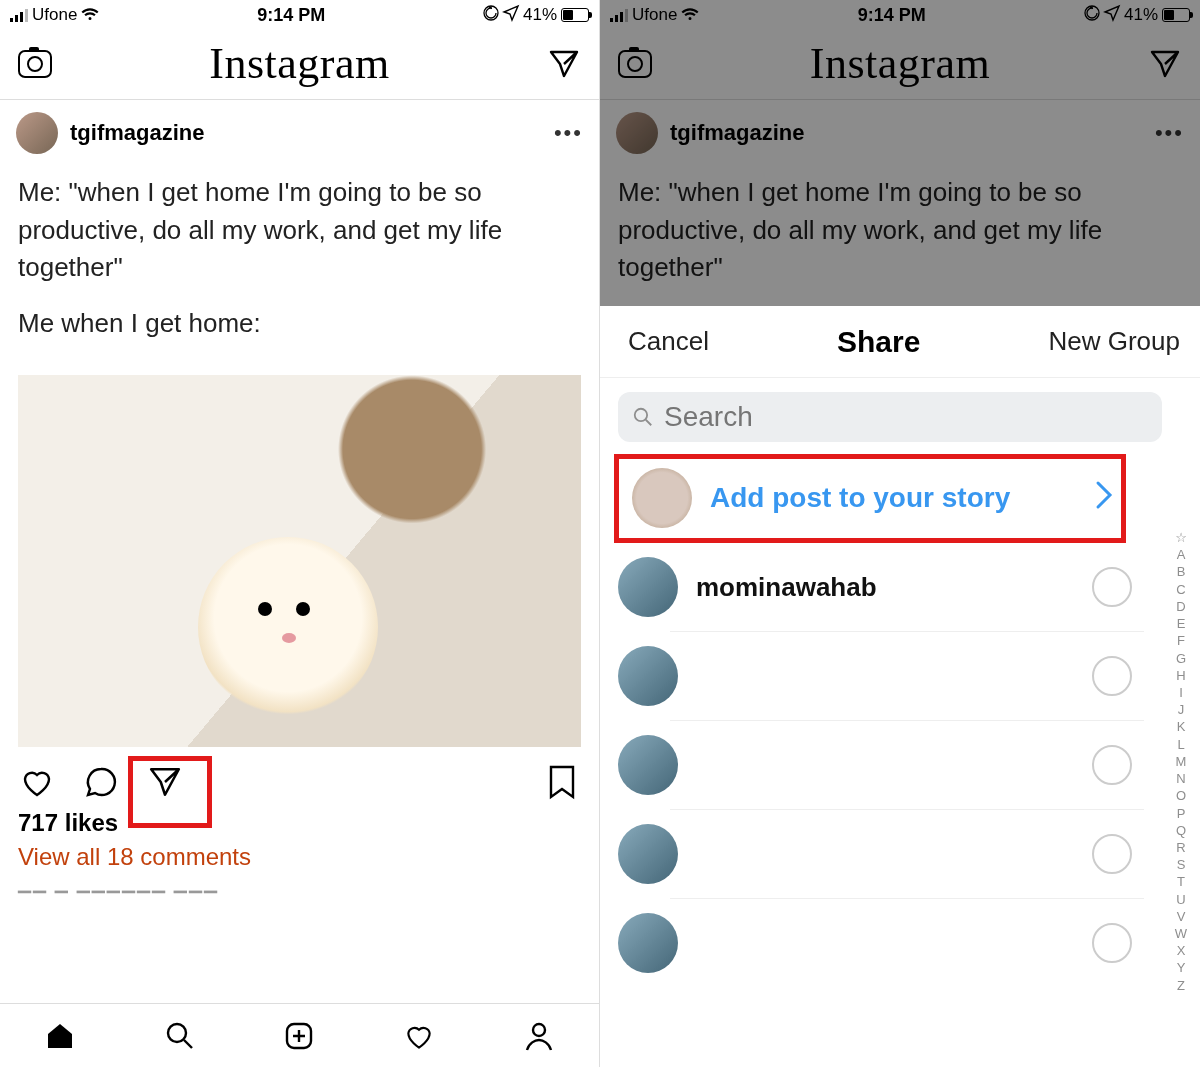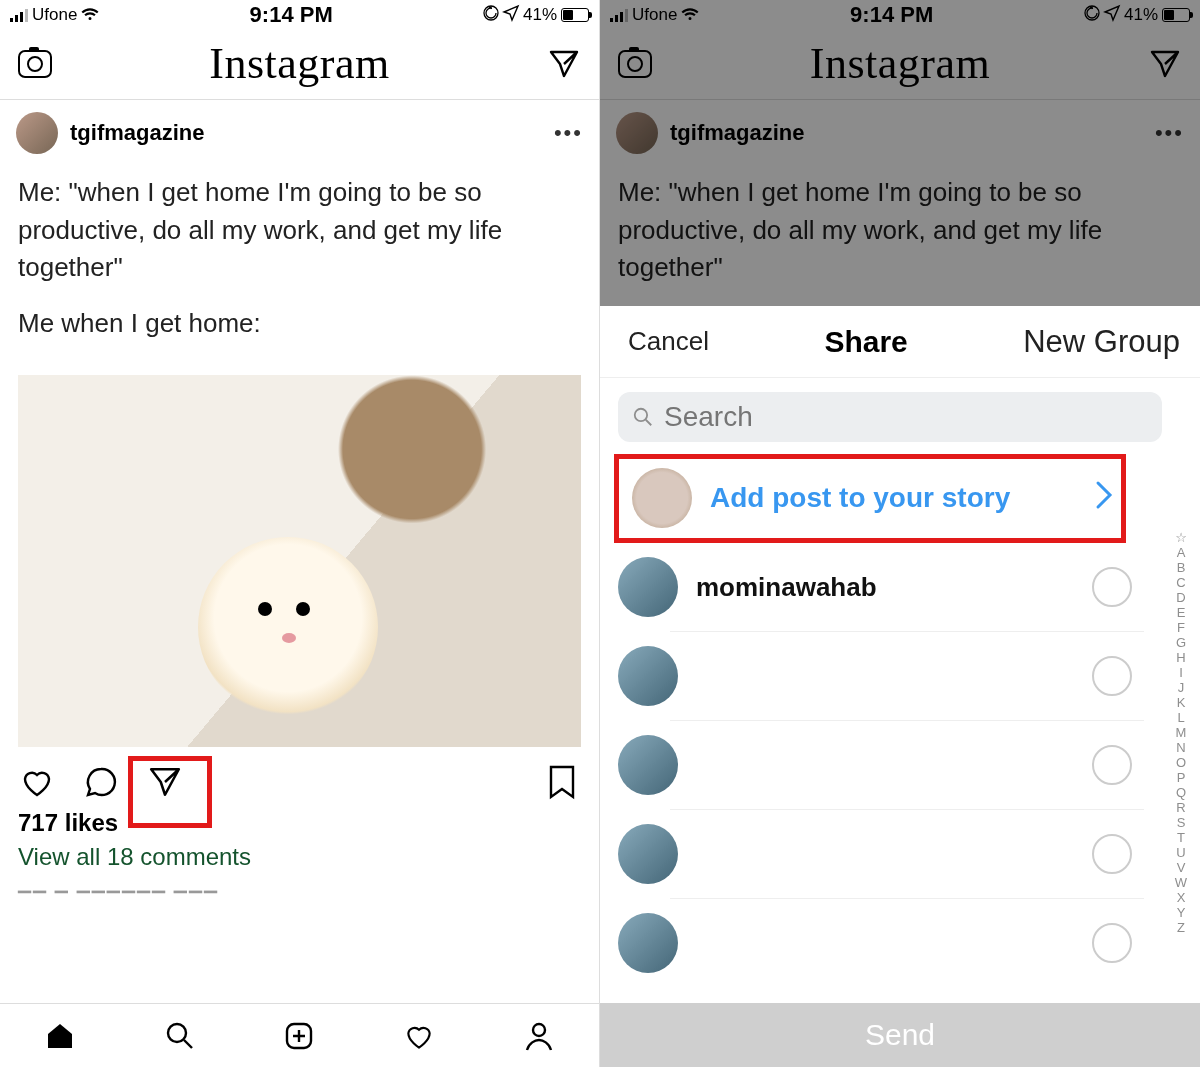--- a/index.html
+++ b/index.html
@@ -9,21 +9,21 @@
   .phone.right { border-right:none; }
   
   .status { height:28px; display:flex; align-items:center; justify-content:space-between; padding:2px 10px 0 10px; font-size:17px; font-weight:500; color:#000;}
   .status .s-left, .status .s-right { display:flex; align-items:center; gap:4px; }
   .status .carrier { font-size:17px; }
   .bars { display:flex; align-items:flex-end; gap:2px; height:14px;}
   .bar { width:3px; background:#000; }
   .b1{height:4px}.b2{height:7px}.b3{height:10px}.b4{height:13px}
   .b4.off{background:#bbb;}
   .wifi-icon svg{display:block;}
-  .time { font-weight:600; font-size:22px;}
+  .time { font-weight:600; font-size:18px;}
   .batt-box { width:28px; height:14px; border:1.5px solid #000; border-radius:3px; position:relative;}
   .batt-box::after { content:""; position:absolute; right:-4px; top:3px; width:3px; height:6px; background:#000; border-radius:0 2px 2px 0;}
   .batt-fill { position:absolute; left:1px; top:1px; bottom:1px; width:40%; background:#000; border-radius:1px;}
   
   .app-header { height:72px; border-bottom:1px solid #ddd; display:flex; align-items:center; justify-content:space-between; padding:0 18px;}
   .logo { font-family: 'Brush Script MT','Snell Roundhand',cursive; font-size:44px; font-weight:500; letter-spacing:0.5px;}
   .header-icon { width:34px; height:34px; display:flex; align-items:center; justify-content:center;}
   .cam-icon { border:2.5px solid #000; border-radius:7px; width:34px; height:28px; position:relative;}
   .cam-icon::before{ content:""; position:absolute; left:50%; top:50%; transform:translate(-50%,-50%); width:12px; height:12px; border:2.5px solid #000; border-radius:50%;}
   .cam-icon::after{ content:""; position:absolute; top:-5px; left:9px; width:10px; height:5px; background:#000; border-radius:2px 2px 0 0;}
@@ -44,36 +44,36 @@
   .hamster { position:absolute; left:180px; bottom:30px; width:180px; height:180px; background:radial-gradient(circle at 50% 45%,#fff8eb 0 55%,#f2e2c4 70%,transparent 72%); border-radius:50%;}
   .hamster::before{content:"";position:absolute;left:60px;top:65px;width:14px;height:14px;background:#000;border-radius:50%;box-shadow:38px 0 0 #000;}
   .hamster::after{content:"";position:absolute;left:84px;top:96px;width:14px;height:10px;background:#e59aa0;border-radius:50%;}
   
   .actions { display:flex; align-items:center; padding:10px 18px 4px 18px; gap:26px;}
   .actions .spacer{flex:1;}
   .act-icon { width:38px; height:38px; display:flex; align-items:center; justify-content:center;}
   .meta { padding:4px 18px 0 18px; font-size:24px;}
   .likes { font-weight:700; margin-bottom:0;}
   .cap-line .u{font-weight:700;}
-  .viewc { color:#14532d; font-size:24px; margin-top:6px;}
+  .viewc { color:#c2410c; font-size:24px; margin-top:6px;}
   .trunc { color:#999; font-size:17px; padding:2px 18px 0 18px; letter-spacing:2px;}
   
   .tab-bar { margin-top:auto; height:64px; border-top:1px solid #ddd; display:flex; align-items:center;}
   .tab { flex:1; display:flex; align-items:center; justify-content:center;}
   
   .hl { position:absolute; border:5px solid #e21a1a; pointer-events:none;}
   .hl1 { left:128px; top:756px; width:84px; height:72px;}
   .hl2 { left:0; top:0; width:100%; height:100%;}
   
   .dim { position:absolute; inset:0; background:rgba(0,0,0,0.45); pointer-events:none;}
   .sheet { position:absolute; left:0; right:0; bottom:0; top:306px; background:#fff; display:flex; flex-direction:column;}
   .sheet-head { height:72px; display:flex; align-items:center; justify-content:space-between; padding:0 20px; border-bottom:1px solid #eee;}
   .sheet-head .cancel { font-size:26px; color:#222;margin-left:8px;}
   .sheet-head .title  { font-size:30px; font-weight:700;}
-  .sheet-head .newg   { font-size:31px; color:#222;}
+  .sheet-head .newg   { font-size:26px; color:#222;}
   .search-box { margin:14px 38px 8px 18px; height:50px; background:#eceef0; border-radius:12px; display:flex; align-items:center; padding:0 14px; gap:10px;}
   .search-box input { border:none; background:transparent; font-size:28px; color:#888; outline:none; flex:1;}
   .share-list { flex:1; position:relative; padding-right:56px;}
   .row { display:flex; align-items:center; padding:14px 12px 14px 18px; gap:18px; border-bottom:1px solid #eee; margin-left:70px; margin-right:0;}
   .row.first{margin-left:0; padding-left:18px;}
   .row .rav { width:60px; height:60px; border-radius:50%; flex:none; background:linear-gradient(135deg,#8ab,#467);}    
   .row .rtext { flex:1; font-size:26px; color:#111; font-weight:600; }
   .row .radio { width:40px; height:40px; border:2px solid #ccc; border-radius:50%;}
   .row.addstory .rtext{ color:#3897f0; font-weight:600; font-size:28px;}
   .row.addstory .rav{ background:radial-gradient(circle,#d9c8be 0 60%,#bfa893 80%);}
@@ -358,17 +358,16 @@
             <span>T</span>
             <span>U</span>
             <span>V</span>
             <span>W</span>
             <span>X</span>
             <span>Y</span>
             <span>Z</span>
           </div>
       </div>
 
-      <div class="send-bar">Send</div>
     </div>
   </div>
 
 </div>
 
 </body></html>

